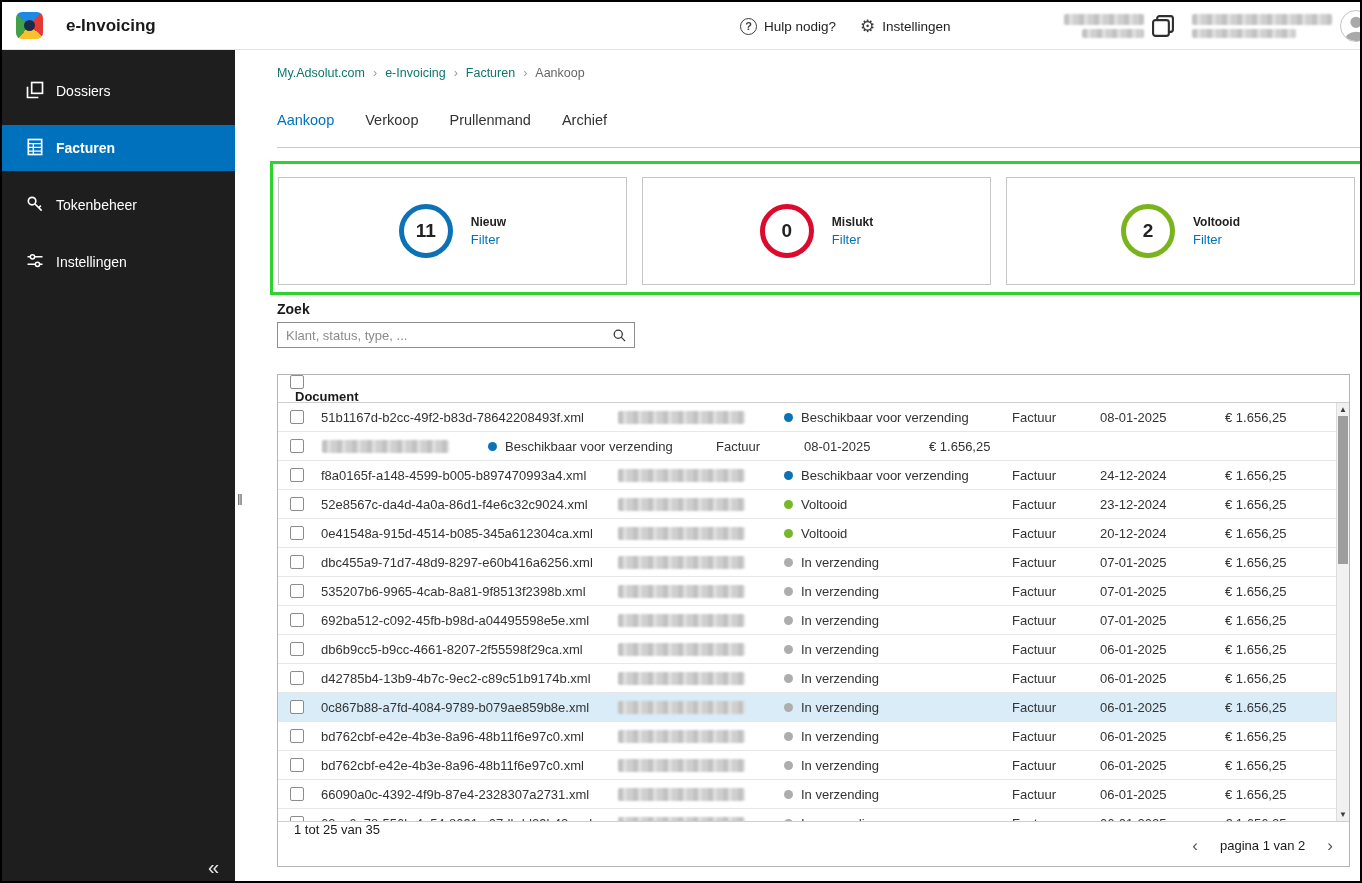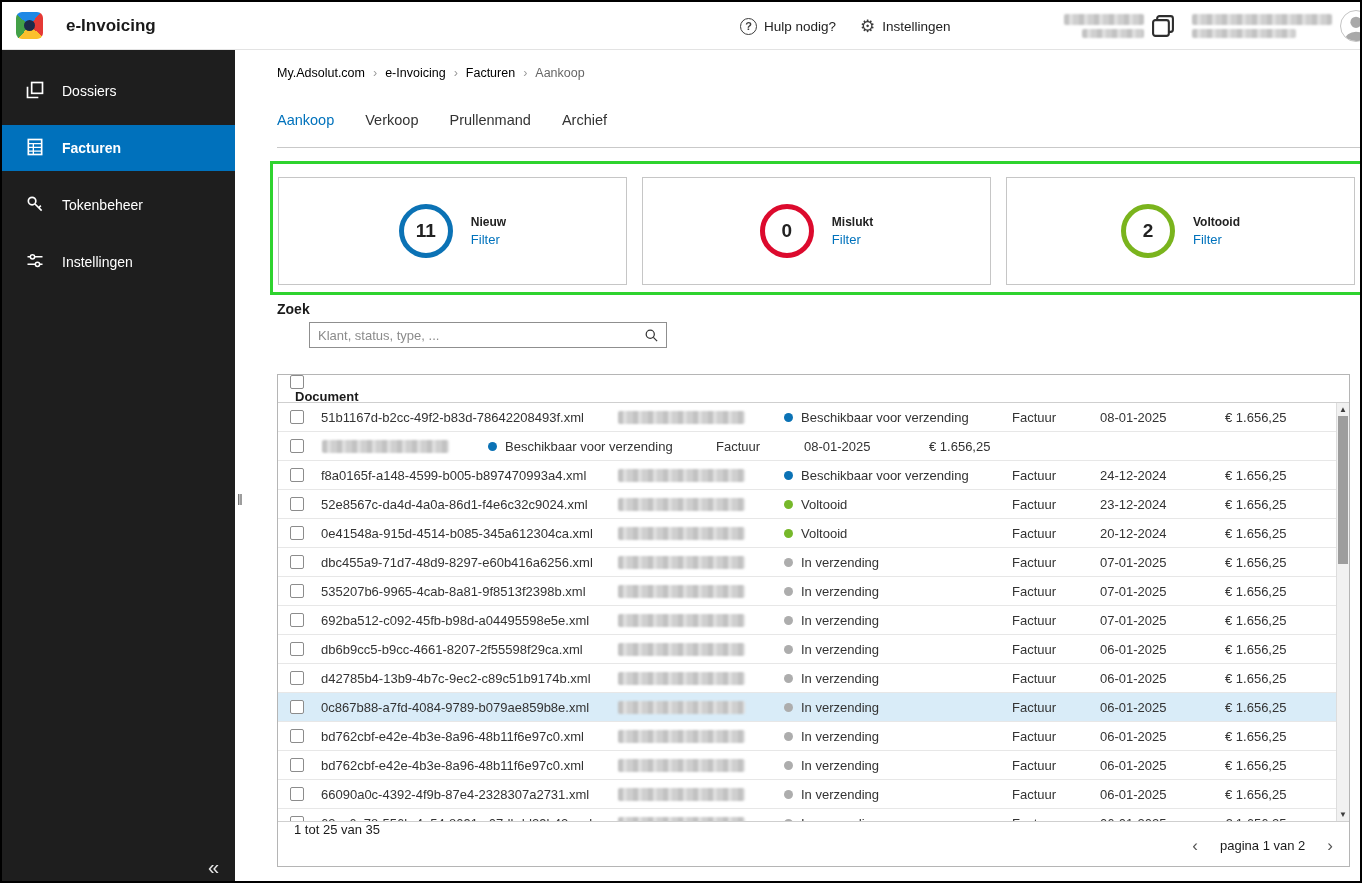--- a/index.html
+++ b/index.html
@@ -22,46 +22,46 @@
   .tb-redact-a .l1{width:80px;height:11px;}
   .tb-redact-a .l2{width:62px;height:9px;}
   .org-btn{position:absolute;left:1147px;top:10px;width:28px;height:28px;cursor:pointer;}
   .tb-redact-b{position:absolute;left:1190px;top:12px;width:142px;display:flex;flex-direction:column;gap:4px;}
   .tb-redact-b .l1{width:140px;height:11px;}
   .tb-redact-b .l2{width:104px;height:9px;}
   .avatar{position:absolute;right:-12px;top:8px;width:32px;height:32px;border-radius:50%;background:#fff;border:1px solid #c4c4c4;overflow:hidden;cursor:pointer;}
 
   
   .sidebar{position:absolute;left:0;top:48px;bottom:0;width:233px;background:#1e1e1e;padding-top:18px;}
-  .side-item{display:flex;align-items:center;gap:17px;height:46px;padding-left:23px;color:#fff;font-size:14px;cursor:pointer;margin-bottom:11px;}
+  .side-item{display:flex;align-items:center;gap:11px;height:46px;padding-left:23px;color:#fff;font-size:14px;cursor:pointer;margin-bottom:11px;}
   .side-item.active{background:#0071bc;font-weight:bold;}
   .collapse{position:absolute;bottom:2px;right:16px;color:#e8e8e8;font-size:20px;cursor:pointer;}
 
   
   .main{position:absolute;left:233px;top:48px;right:0;bottom:0;background:#fff;overflow:hidden;}
   .drag-handle{position:absolute;left:2px;top:442px;color:#555;font-size:14px;cursor:col-resize;}
   .breadcrumb{position:absolute;left:42px;top:16px;font-size:12.5px;display:flex;align-items:center;}
-  .crumb{color:#000000;cursor:pointer;}
+  .crumb{color:#0f766e;cursor:pointer;}
   .crumb.current{color:#666;cursor:default;}
   .crumb:not(:last-child)::after{content:"\203A";color:#999;margin:0 8px;font-weight:normal;}
   .tabs{position:absolute;left:42px;top:62px;display:flex;gap:31px;font-size:14.5px;color:#333;}
   .tab{cursor:pointer;padding-bottom:6px;}
   .tab.active{color:#0072bc;}
   .tabs-line{position:absolute;left:42px;right:0;top:97px;border-top:1px solid #c9c9c9;}
 
   .annotation{position:absolute;left:35px;top:111px;right:-5px;height:134px;border:3px solid #2fd32f;z-index:3;pointer-events:none;}
   .cards{position:absolute;left:43px;top:127px;display:flex;gap:15px;}
   .card{width:349px;height:108px;background:#fff;border:1px solid #c6c6c6;display:flex;align-items:center;justify-content:center;gap:18px;}
   .stat-circle{width:54px;height:54px;border-radius:50%;border:5px solid #0b72b5;display:flex;align-items:center;justify-content:center;font-size:19px;font-weight:bold;color:#222;}
   .stat-text{display:flex;flex-direction:column;gap:3px;}
   .stat-label{font-size:12px;color:#222;font-weight:bold;}
   .stat-link{font-size:13px;color:#0072bc;cursor:pointer;}
 
   .zoek-label{position:absolute;left:42px;top:251px;font-size:14px;font-weight:bold;color:#1a1a1a;}
-  .searchbox{position:absolute;left:42px;top:272px;width:358px;height:26px;border:1px solid #8f8f8f;background:#fff;display:flex;align-items:center;margin-left:32px;}
+  .searchbox{position:absolute;left:42px;top:272px;width:358px;height:26px;border:1px solid #8f8f8f;background:#fff;display:flex;align-items:center;}
   .searchbox input{flex:1;border:none;outline:none;padding:0 8px;font-size:13px;color:#333;font-family:inherit;background:transparent;}
   .searchbox input::placeholder{color:#8b8b8b;}
   .search-btn{width:30px;height:100%;display:flex;align-items:center;justify-content:center;cursor:pointer;}
 
   
   .table-wrap{position:absolute;left:42px;top:324px;width:1073px;height:493px;border:1px solid #b5b5b5;background:#fff;}
   .thead{display:flex;height:28px;border-bottom:1px solid #cfcfcf;font-size:13px;font-weight:bold;color:#1a1a1a;align-items:stretch;flex-direction:column;}
   .th{display:flex;align-items:center;}
   .col-check{width:37px;display:flex;align-items:center;justify-content:center;}
   .col-doc{width:296px;padding-left:17px;}

